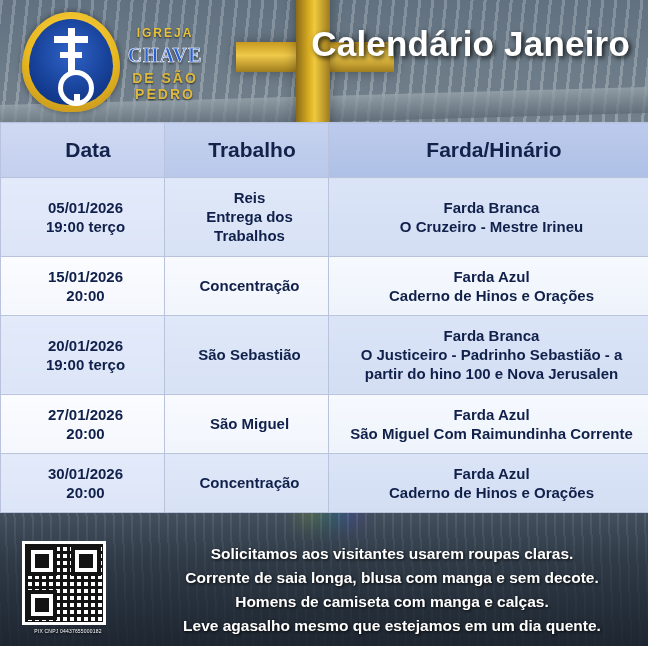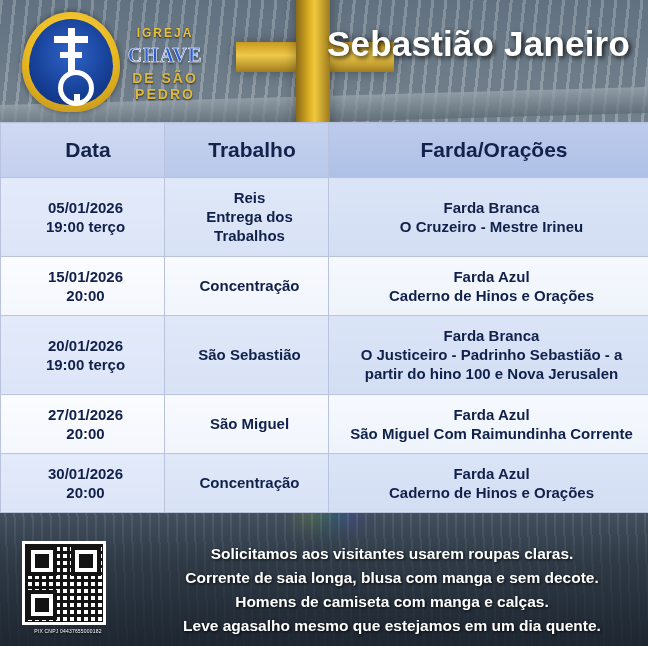--- a/index.html
+++ b/index.html
@@ -273,35 +273,35 @@
         <div class="key-arm2"></div>
         <div class="key-bow"></div>
         <div class="key-tooth"></div>
       </div>
       <div class="logo-text">
         <div class="logo-igreja">IGREJA</div>
         <div class="logo-chave">CHAVE</div>
         <div class="logo-sub">DE SÃO PEDRO</div>
       </div>
     </div>
-    <div class="poster-title">Sebastião Janeiro</div>
+    <div class="poster-title">Calendário Janeiro</div>
   </div>
 
   <div class="table-wrap">
     <table class="cal">
       <colgroup>
         <col class="col1">
           <col class="col2">
           <col class="col3">
       </colgroup>
       <thead>
         <tr class="head-row">
           <th class="c1">Data</th>
           <th class="c2">Trabalho</th>
-          <th class="c3">Farda/Orações</th>
+          <th class="c3">Farda/Hinário</th>
         </tr>
       </thead>
       <tbody>
         <tr class="row odd">
           <td class="c1">05/01/2026<br>19:00 terço</td>
           <td class="c2">Reis<br>Entrega dos<br>Trabalhos</td>
           <td class="c3">Farda Branca<br>O Cruzeiro - Mestre Irineu</td>
         </tr>
         <tr class="row even">
           <td class="c1">15/01/2026<br>20:00</td>

